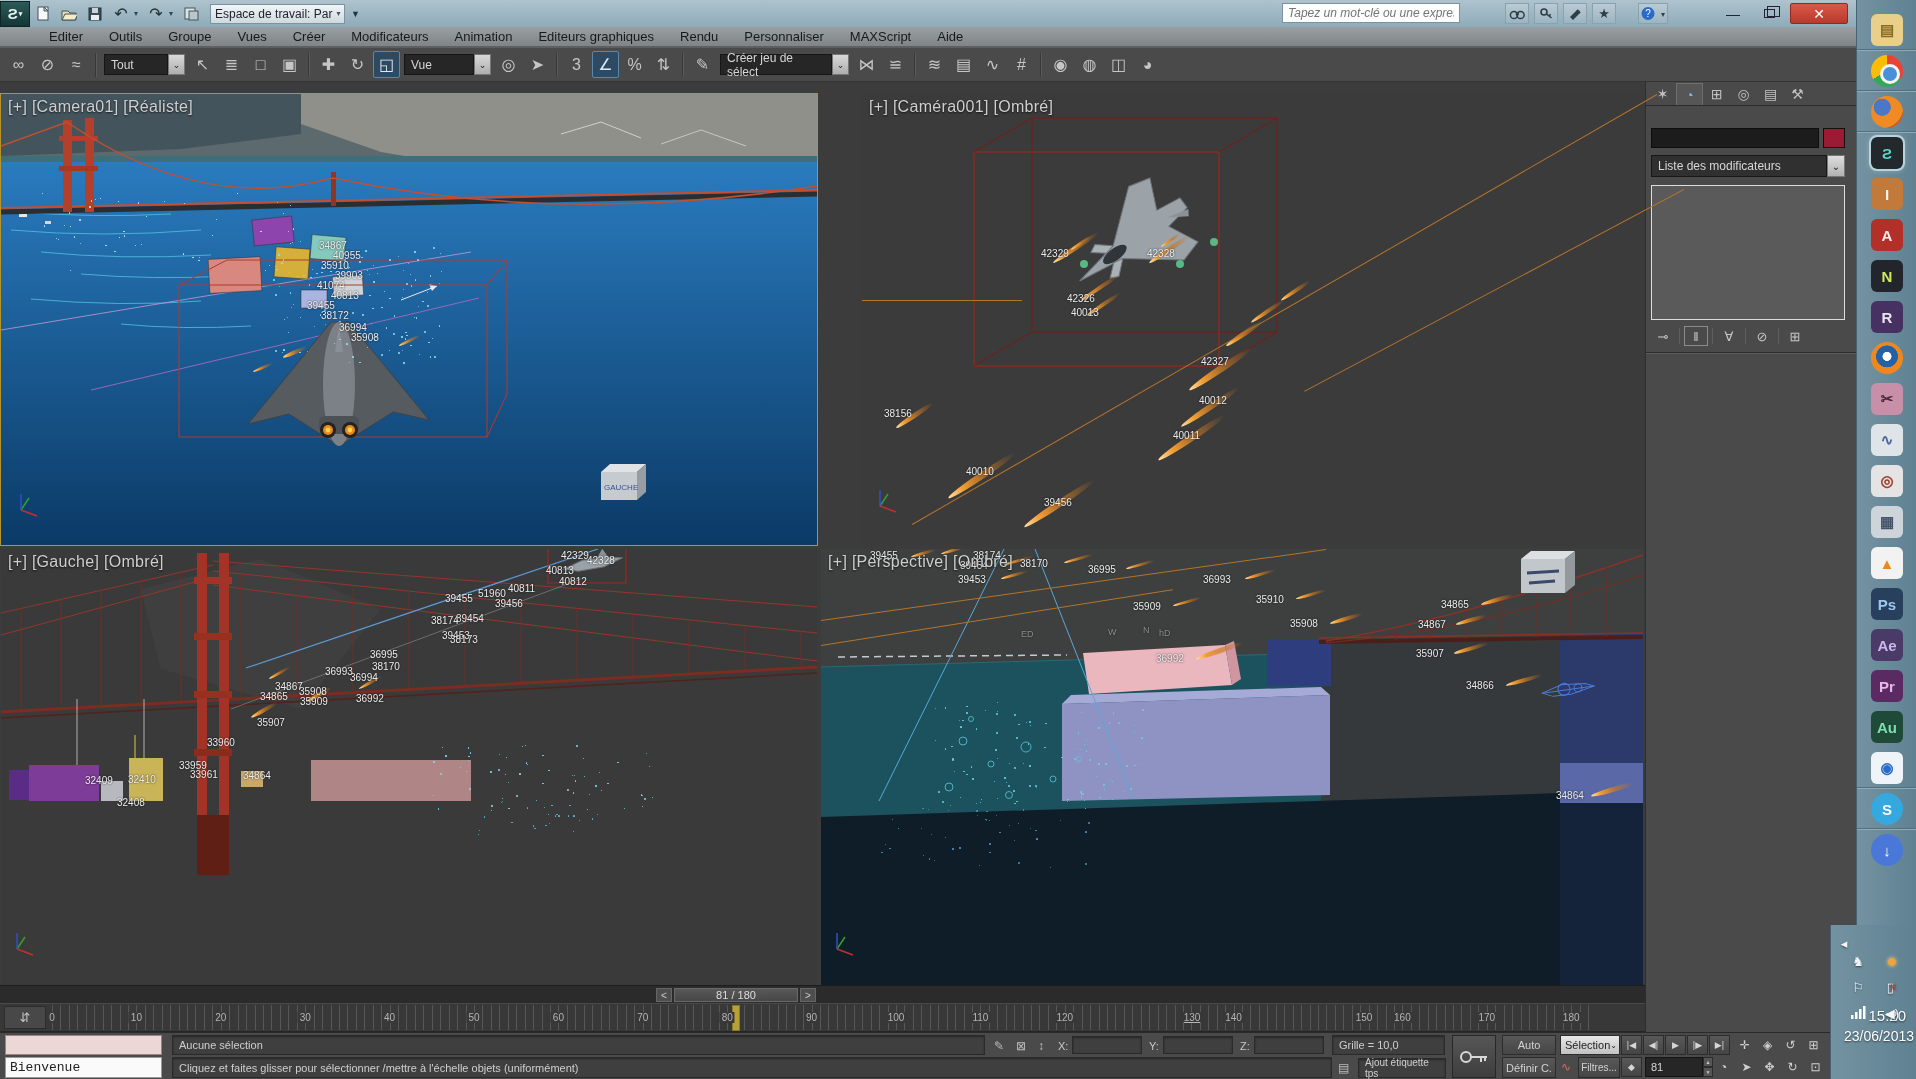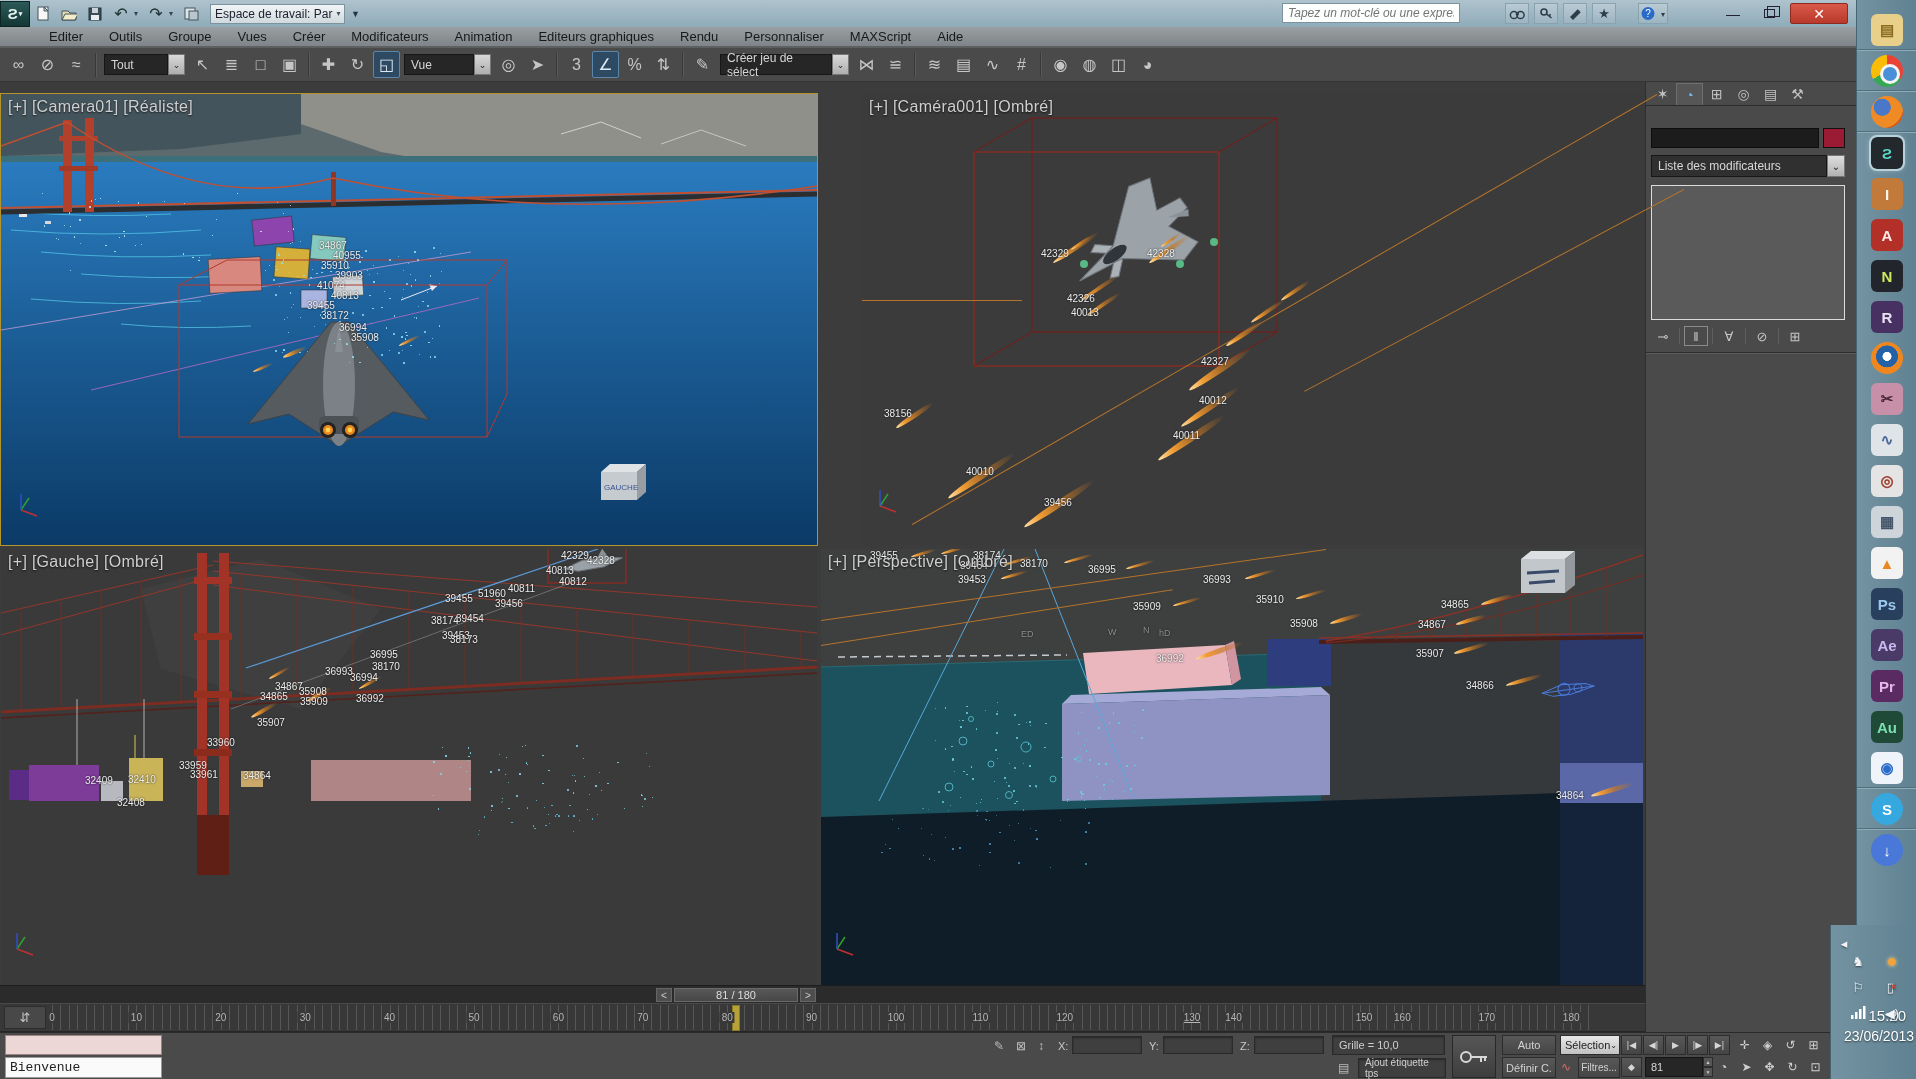--- a/index.html
+++ b/index.html
@@ -1075,20 +1075,22 @@
           <span class="stkbtn">⊘</span>
           <span class="stksep"></span>
           <span class="stkbtn">⊞</span>
         </div>
       <div id="cpsep"></div>
     </div>
 
     <div id="statusbar">
       <div id="listener"></div>
       <div id="welcome">Bienvenue</div>
+      <div class="sfield" style="left:172px;top:2px;width:813px;height:20px;">Aucune sélection</div>
+      <div class="sfield" style="left:172px;top:24px;width:1160px;height:21px;">Cliquez et faites glisser pour sélectionner /mettre à l'échelle objets (uniformément)</div>
       <div id="statusicons"></div>
       <span class="slabel" style="left:1058px;top:7px;">X:</span>
       <div class="sfield" style="left:1072px;top:3px;width:70px;height:18px;"></div>
       <span class="slabel" style="left:1149px;top:7px;">Y:</span>
       <div class="sfield" style="left:1163px;top:3px;width:70px;height:18px;"></div>
       <span class="slabel" style="left:1240px;top:7px;">Z:</span>
       <div class="sfield" style="left:1254px;top:3px;width:70px;height:18px;"></div>
       <div class="sfield" style="left:1332px;top:2px;width:113px;height:20px;">Grille = 10,0</div>
       <span class="sico" style="left:1338px;top:28px;">▤</span>
       <div class="sfield" style="left:1358px;top:25px;width:88px;height:20px;font-size:10px;">Ajout étiquette tps</div>

